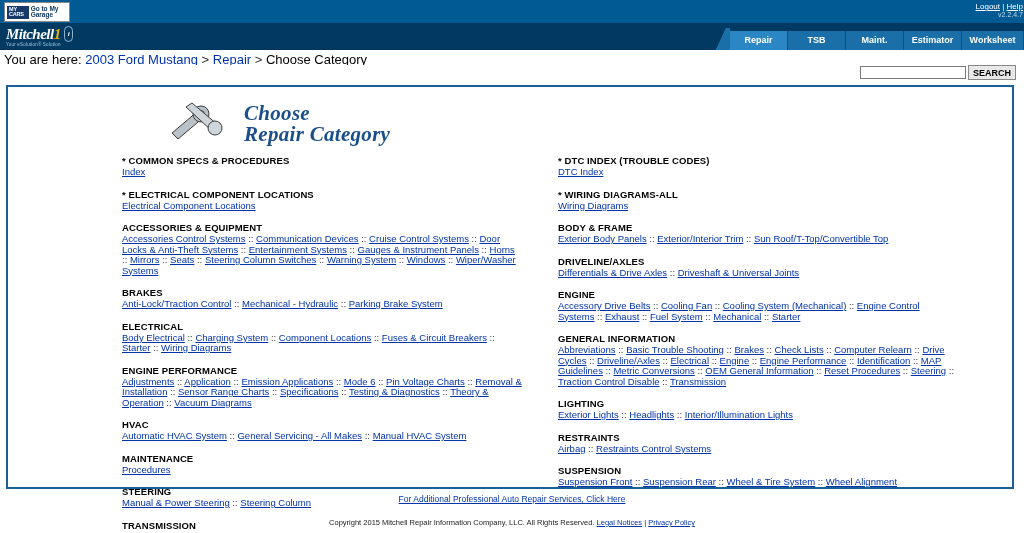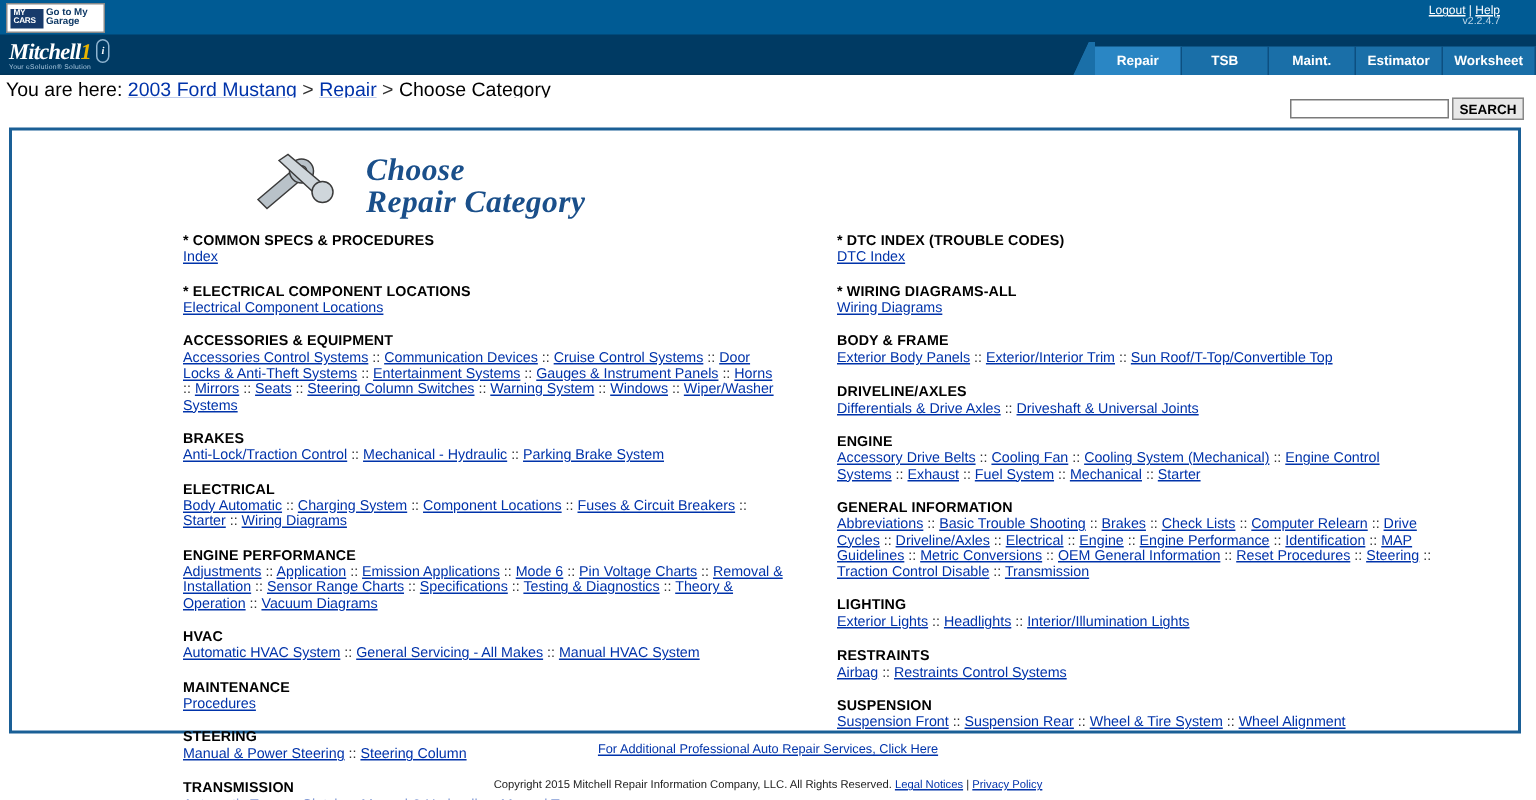--- a/index.html
+++ b/index.html
@@ -37,21 +37,21 @@
     color: #fff;
     font-size: 5.5px;
     font-weight: bold;
     padding: 1px 2px;
     margin: 0 2px;
     letter-spacing: -0.2px;
   }
   .mycars-txt { color: #103a66; font-weight: bold; font-size: 6.5px; }
   .top-right {
     position: absolute;
-    right: 24px; top: 2px;
+    right: 1px; top: 2px;
     text-align: right;
     color: #fff;
     font-size: 8px;
   }
   .top-right a { color: #ffffff; text-decoration: underline; font-size: 8px; }
   .ver { color: #bcd6e8; font-size: 7px; }
 
   
   .header {
     height: 26px;
@@ -304,21 +304,21 @@
           <div class="group">
             <h4>ACCESSORIES &amp; EQUIPMENT</h4>
             <div class="links"><a href="#">Accessories Control Systems</a><span class="sep2"> :: </span><a href="#">Communication Devices</a><span class="sep2"> :: </span><a href="#">Cruise Control Systems</a><span class="sep2"> :: </span><a href="#">Door Locks &amp; Anti-Theft Systems</a><span class="sep2"> :: </span><a href="#">Entertainment Systems</a><span class="sep2"> :: </span><a href="#">Gauges &amp; Instrument Panels</a><span class="sep2"> :: </span><a href="#">Horns</a><span class="sep2"> :: </span><a href="#">Mirrors</a><span class="sep2"> :: </span><a href="#">Seats</a><span class="sep2"> :: </span><a href="#">Steering Column Switches</a><span class="sep2"> :: </span><a href="#">Warning System</a><span class="sep2"> :: </span><a href="#">Windows</a><span class="sep2"> :: </span><a href="#">Wiper/Washer Systems</a></div>
           </div>
           <div class="group">
             <h4>BRAKES</h4>
             <div class="links"><a href="#">Anti-Lock/Traction Control</a><span class="sep2"> :: </span><a href="#">Mechanical - Hydraulic</a><span class="sep2"> :: </span><a href="#">Parking Brake System</a></div>
           </div>
           <div class="group">
             <h4>ELECTRICAL</h4>
-            <div class="links"><a href="#">Body Automatic</a><span class="sep2"> :: </span><a href="#">Charging System</a><span class="sep2"> :: </span><a href="#">Component Locations</a><span class="sep2"> :: </span><a href="#">Fuses &amp; Circuit Breakers</a><span class="sep2"> :: </span><a href="#">Starter</a><span class="sep2"> :: </span><a href="#">Wiring Diagrams</a></div>
+            <div class="links"><a href="#">Body Electrical</a><span class="sep2"> :: </span><a href="#">Charging System</a><span class="sep2"> :: </span><a href="#">Component Locations</a><span class="sep2"> :: </span><a href="#">Fuses &amp; Circuit Breakers</a><span class="sep2"> :: </span><a href="#">Starter</a><span class="sep2"> :: </span><a href="#">Wiring Diagrams</a></div>
           </div>
           <div class="group">
             <h4>ENGINE PERFORMANCE</h4>
             <div class="links"><a href="#">Adjustments</a><span class="sep2"> :: </span><a href="#">Application</a><span class="sep2"> :: </span><a href="#">Emission Applications</a><span class="sep2"> :: </span><a href="#">Mode 6</a><span class="sep2"> :: </span><a href="#">Pin Voltage Charts</a><span class="sep2"> :: </span><a href="#">Removal &amp; Installation</a><span class="sep2"> :: </span><a href="#">Sensor Range Charts</a><span class="sep2"> :: </span><a href="#">Specifications</a><span class="sep2"> :: </span><a href="#">Testing &amp; Diagnostics</a><span class="sep2"> :: </span><a href="#">Theory &amp; Operation</a><span class="sep2"> :: </span><a href="#">Vacuum Diagrams</a></div>
           </div>
           <div class="group">
             <h4>HVAC</h4>
             <div class="links"><a href="#">Automatic HVAC System</a><span class="sep2"> :: </span><a href="#">General Servicing - All Makes</a><span class="sep2"> :: </span><a href="#">Manual HVAC System</a></div>
           </div>
           <div class="group">

